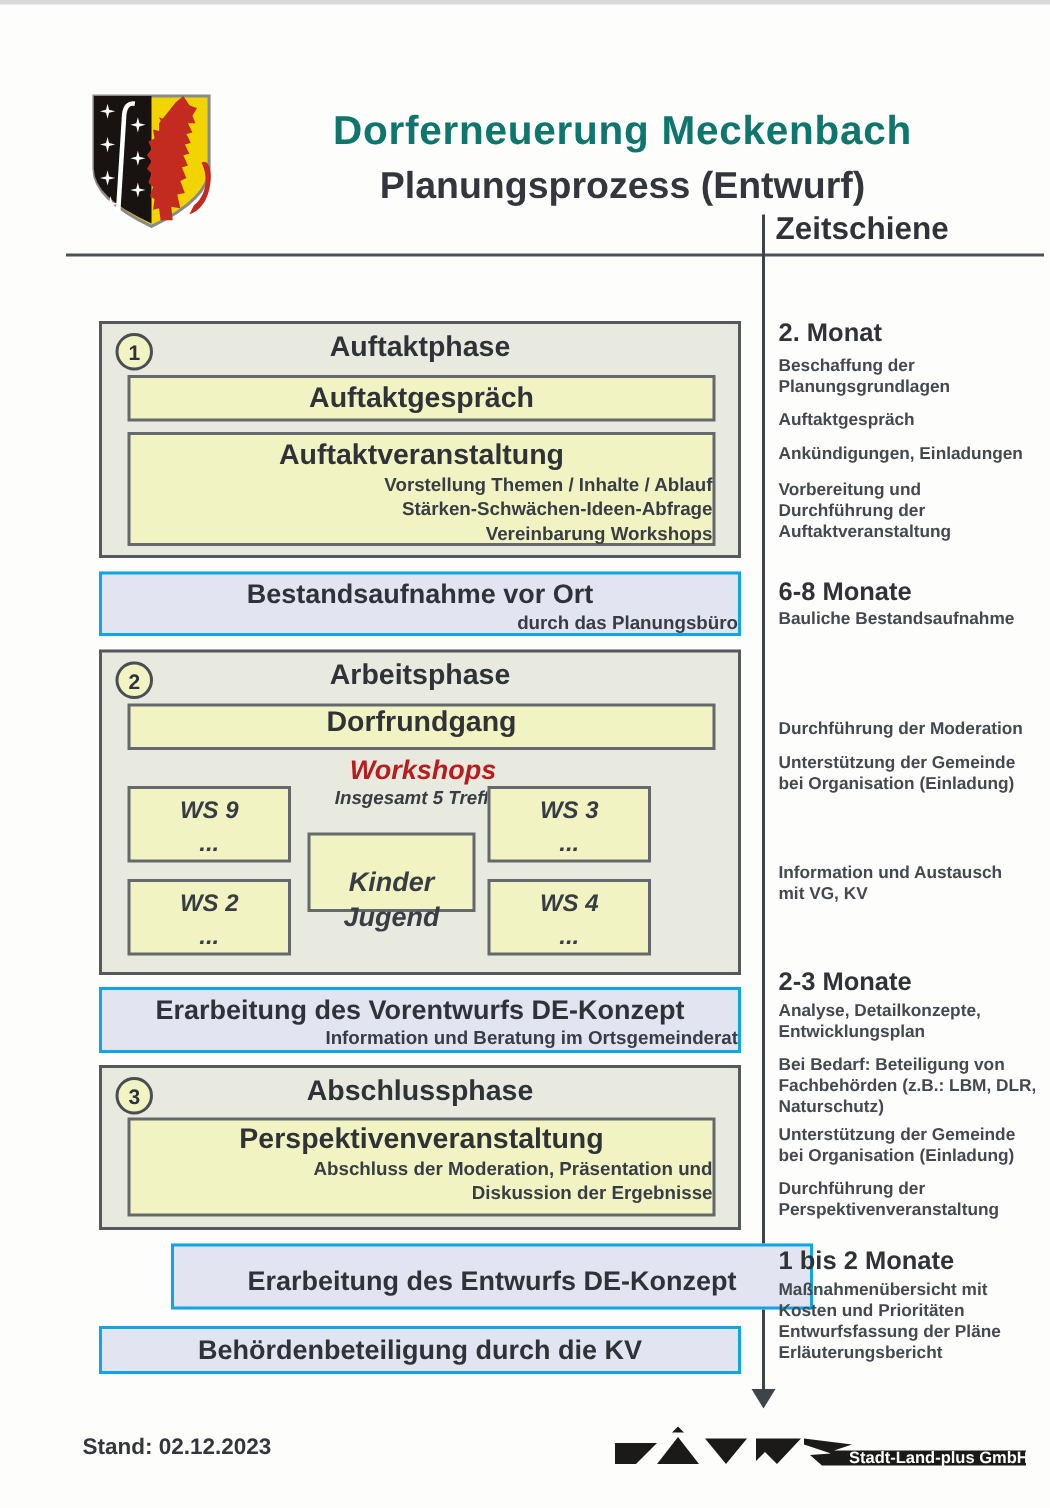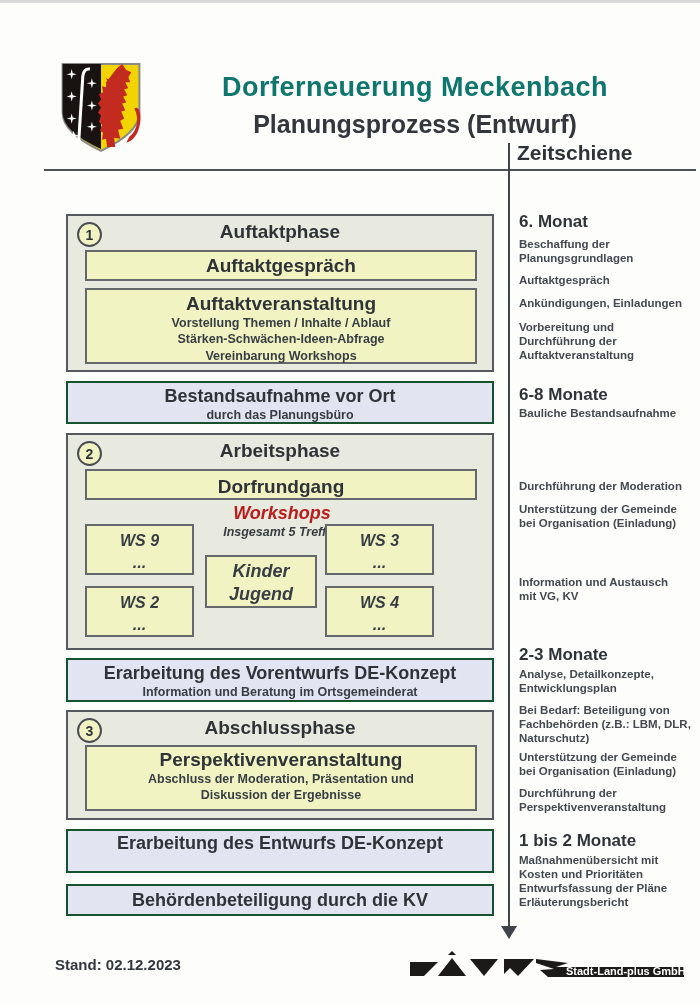--- a/index.html
+++ b/index.html
@@ -17,60 +17,60 @@
   .hline{position:absolute;left:44px;top:169px;width:652px;height:2px;background:#4c5156;}
   .vline{position:absolute;left:508px;top:143px;width:2px;height:787px;background:#3f444a;}
   .varrow{position:absolute;left:501px;top:926px;width:0;height:0;
           border-left:8px solid transparent;border-right:8px solid transparent;
           border-top:13px solid #3f444a;}
   .zeits{position:absolute;left:517px;top:141px;width:180px;
          font-size:21px;font-weight:bold;color:#2f3338;}
 
   
   .gray{position:absolute;left:66px;width:428px;background:#e9eadf;border:2px solid #55595e;box-sizing:border-box;}
-  .lav{position:absolute;left:66px;width:428px;background:#e2e5f1;border:2px solid #14532d;box-sizing:border-box;text-align:center;}
+  .lav{position:absolute;left:66px;width:428px;background:#e2e5f1;border:2px solid #0ea5e9;box-sizing:border-box;text-align:center;}
   .yellow{background:#f1f4c2;border:2px solid #65696d;box-sizing:border-box;text-align:center;}
   .circle{position:absolute;left:9px;top:6px;width:21px;height:21px;border:2px solid #4a4e53;
           border-radius:50%;background:#f1f4c2;font-size:14px;font-weight:bold;
           display:flex;align-items:center;justify-content:center;color:#2f3338;}
   .ptitle{text-align:center;font-size:19px;font-weight:bold;padding-top:5px;color:#2f3338;}
   .bigt{font-size:19px;font-weight:bold;color:#2f3338;}
-  .subt{font-size:12.5px;font-weight:bold;line-height:1.3;color:#383d44;white-space:pre-line;}
+  .subt{font-size:12.5px;font-weight:bold;line-height:1.3;color:#383d44;white-space:pre-line;text-align:right;}
 
   #phase1{top:214px;height:158px;}
   #p1-gespraech{position:absolute;left:17px;top:34px;width:392px;height:31px;
                 display:flex;align-items:center;justify-content:center;}
   #p1-veranst{position:absolute;left:17px;top:72px;width:392px;height:76px;padding-top:3px;}
 
   #bestand{top:381px;height:43px;padding-top:3px;}
 
   #phase2{top:433px;height:217px;}
   #dorfrundgang{position:absolute;left:17px;top:34px;width:392px;height:31px;
-                display:flex;align-items:flex-end;justify-content:center;}
+                display:flex;align-items:flex-start;justify-content:center;}
   .wsbox{position:absolute;width:109px;height:51px;font-style:italic;
          font-size:16px;font-weight:bold;padding-top:4px;box-sizing:border-box;
          white-space:pre-line;line-height:1.35;text-align:center;}
   #ws1{left:17px;top:89px;}
   #ws3{left:257px;top:89px;}
   #ws2{left:17px;top:151px;}
   #ws4{left:257px;top:151px;}
   #kinder{position:absolute;left:137px;top:120px;width:112px;height:53px;
           font-style:italic;font-size:18px;font-weight:bold;line-height:1.25;
-          padding-top:3px;box-sizing:border-box;white-space:pre-line;text-align:center;}
+          padding-top:20px;box-sizing:border-box;white-space:pre-line;text-align:center;}
   #wstitle{position:absolute;left:0;top:68px;width:428px;text-align:center;
            font-size:18px;font-weight:bold;font-style:italic;color:#b91c1c;}
   #wssub{position:absolute;left:0;top:90px;width:428px;text-align:center;
          font-size:12.5px;font-weight:bold;font-style:italic;color:#383d44;}
 
   #vorentwurf{top:658px;height:44px;padding-top:3px;}
 
   #phase3{top:710px;height:110px;}
   #perspekt{position:absolute;left:17px;top:33px;width:392px;height:66px;padding-top:2px;}
 
-  #entwurf{top:829px;height:44px;padding-top:2px;}
+  #entwurf{top:829px;height:44px;padding-top:13px;margin-left:48px;}
   #behoerden{top:884px;height:32px;display:flex;align-items:center;justify-content:center;}
 
   
   .t-head{position:absolute;left:519px;width:178px;font-size:17px;font-weight:bold;color:#2f3338;}
   .t-item{position:absolute;left:519px;width:178px;font-size:11.5px;font-weight:bold;
           line-height:1.22;color:#44494f;white-space:pre-line;}
 
   
   .stand{position:absolute;left:55px;top:956px;font-size:15px;font-weight:bold;color:#33373d;}
   .logo{position:absolute;left:408px;top:950px;width:284px;height:34px;}
@@ -163,21 +163,21 @@
   </div>
 
   <div class="lav" id="entwurf">
     <div class="bigt" style="font-size:18px;">Erarbeitung des Entwurfs DE-Konzept</div>
   </div>
 
   <div class="lav" id="behoerden">
     <span class="bigt" style="font-size:18px;">Behördenbeteiligung durch die KV</span>
   </div>
 
-  <div class="t-head" style="top:212px;">6. Monat</div>
+  <div class="t-head" style="top:212px;">2. Monat</div>
   <div class="t-item" style="top:237px;">Beschaffung der
 Planungsgrundlagen</div>
   <div class="t-item" style="top:273px;">Auftaktgespräch</div>
   <div class="t-item" style="top:296px;">Ankündigungen, Einladungen</div>
   <div class="t-item" style="top:320px;">Vorbereitung und
 Durchführung der
 Auftaktveranstaltung</div>
   <div class="t-head" style="top:385px;">6-8 Monate</div>
   <div class="t-item" style="top:406px;">Bauliche Bestandsaufnahme</div>
   <div class="t-item" style="top:479px;">Durchführung der Moderation</div>

